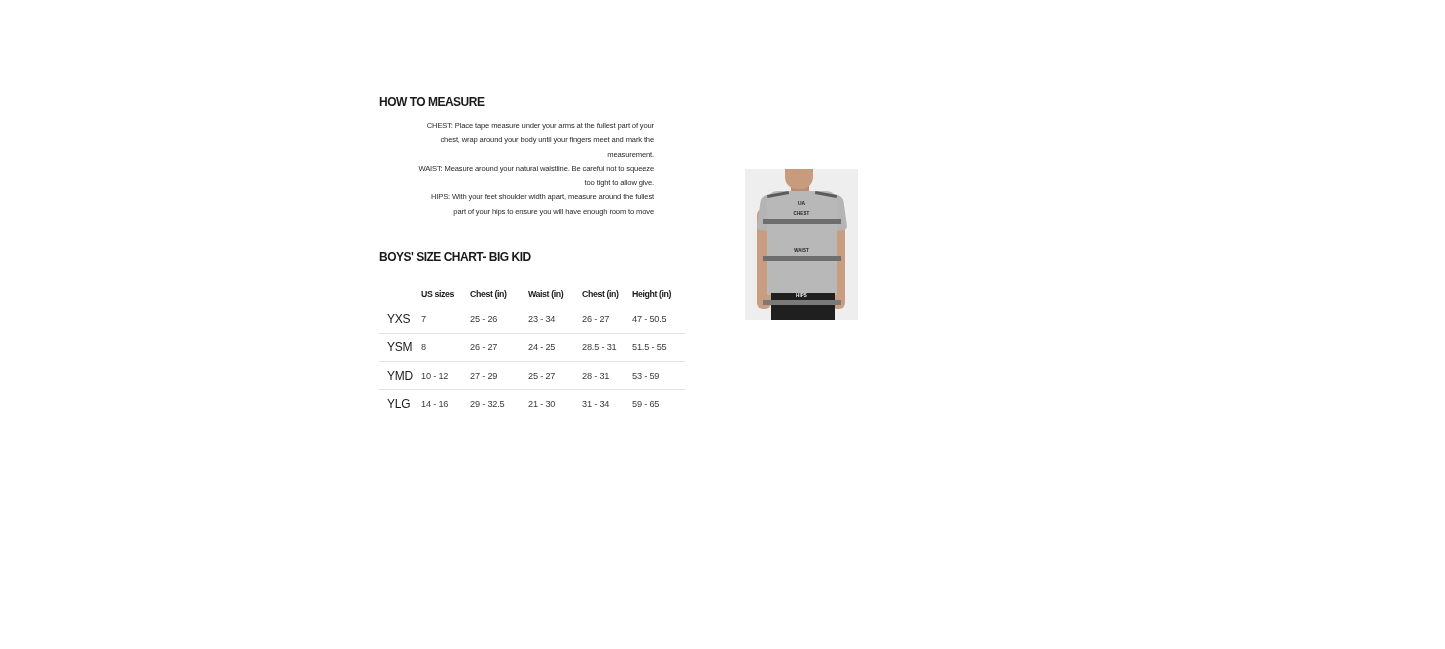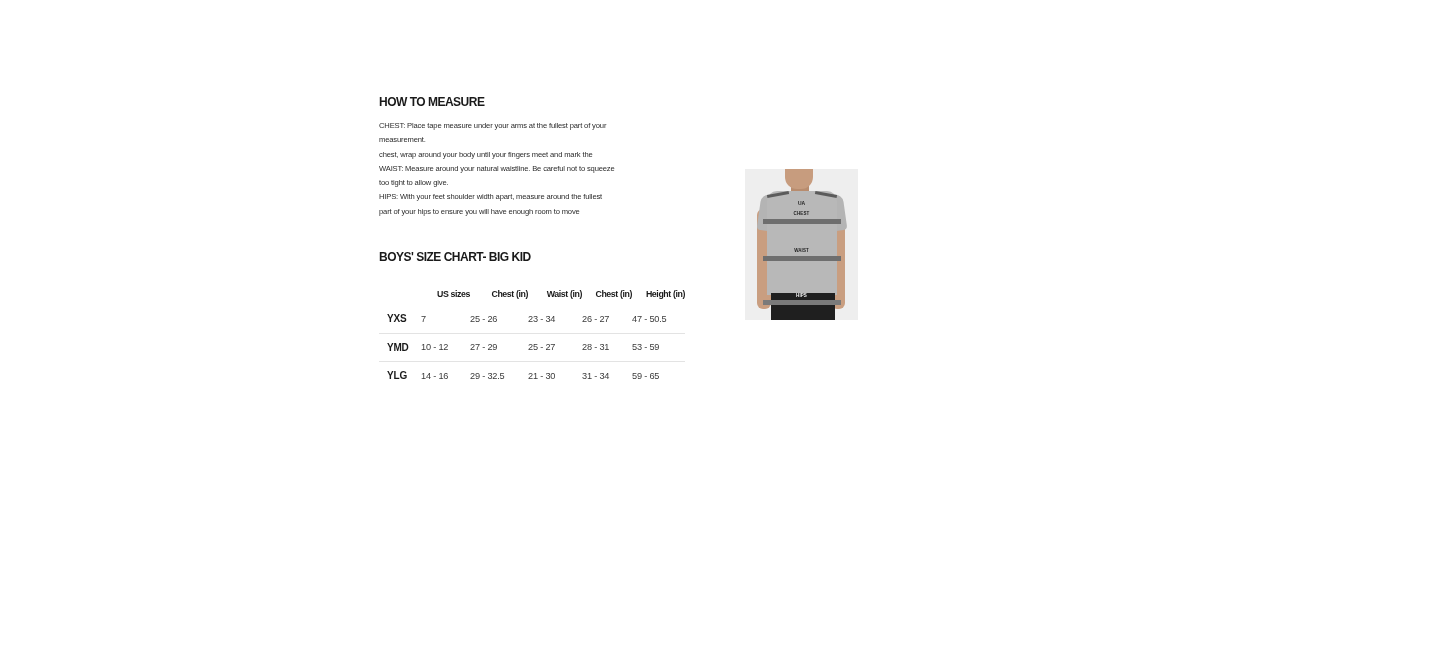--- a/index.html
+++ b/index.html
@@ -28,57 +28,57 @@
       line-height: 16px;
     }
     .heading.measure { margin-bottom: 9px; }
     .instructions {
       font-size: 7.6px;
       line-height: 14.3px;
       color: #2a2a2a;
       letter-spacing: -0.15px;
       width: 275px;
     }
-    .instructions p { margin: 0; }
+    .instructions p { margin: 0; text-align: right; }
     .heading.chart {
       position: absolute;
       top: 155px;
       left: 0;
     }
     table.size-table {
       position: absolute;
       left: 0;
       top: 189px;
       width: 306px;
       border-collapse: collapse;
       font-size: 9.2px;
       letter-spacing: -0.2px;
     }
     table.size-table th {
-      text-align: right;
+      text-align: left;
       font-weight: bold;
       font-size: 8.8px;
       height: 22px;
       color: #1a1a1a;
       padding: 0;
       letter-spacing: -0.4px;
     }
     table.size-table td {
       height: 28.3px;
       padding: 0;
       color: #3a3a3a;
     }
     table.size-table tr.data-row + tr.data-row td {
       border-top: 1px solid #e3e3e3;
     }
     table.size-table td.size-code {
-      font-weight: bold;
+      font-weight: normal;
       color: #1a1a1a;
       padding-left: 8px;
-      font-size: 10px;
+      font-size: 12px;
     }
     .col-code { width: 42px; }
     .col-us { width: 49px; }
     .col-chest { width: 58px; }
     .col-waist { width: 54px; }
     .col-hips { width: 50px; }
     .col-height { width: 53px; }
 
     .photo {
       position: absolute;
@@ -180,22 +180,22 @@
       color: #222;
     }
   </style>
 </head>
 <body>
 
 <div class="content">
   <div class="heading measure">HOW TO MEASURE</div>
   <div class="instructions">
     <p>CHEST: Place tape measure under your arms at the fullest part of your</p>
+    <p>chest, wrap around your body until your fingers meet and mark the</p>
     <p>measurement.</p>
-    <p>chest, wrap around your body until your fingers meet and mark the</p>
     <p>WAIST: Measure around your natural waistline. Be careful not to squeeze</p>
     <p>too tight to allow give.</p>
     <p>HIPS: With your feet shoulder width apart, measure around the fullest</p>
     <p>part of your hips to ensure you will have enough room to move</p>
   </div>
 
   <div class="heading chart">BOYS' SIZE CHART- BIG KID</div>
 
   <table class="size-table">
     <colgroup>
@@ -217,20 +217,28 @@
       </tr>
     </thead>
     <tbody>
       <tr class="data-row">
         <td class="size-code">YXS</td>
         <td>7</td>
         <td>25 - 26</td>
         <td>23 - 34</td>
         <td>26 - 27</td>
         <td>47 - 50.5</td>
+      </tr>
+      <tr class="data-row">
+        <td class="size-code">YSM</td>
+        <td>8</td>
+        <td>26 - 27</td>
+        <td>24 - 25</td>
+        <td>28.5 - 31</td>
+        <td>51.5 - 55</td>
       </tr>
       <tr class="data-row">
         <td class="size-code">YMD</td>
         <td>10 - 12</td>
         <td>27 - 29</td>
         <td>25 - 27</td>
         <td>28 - 31</td>
         <td>53 - 59</td>
       </tr>
       <tr class="data-row">

